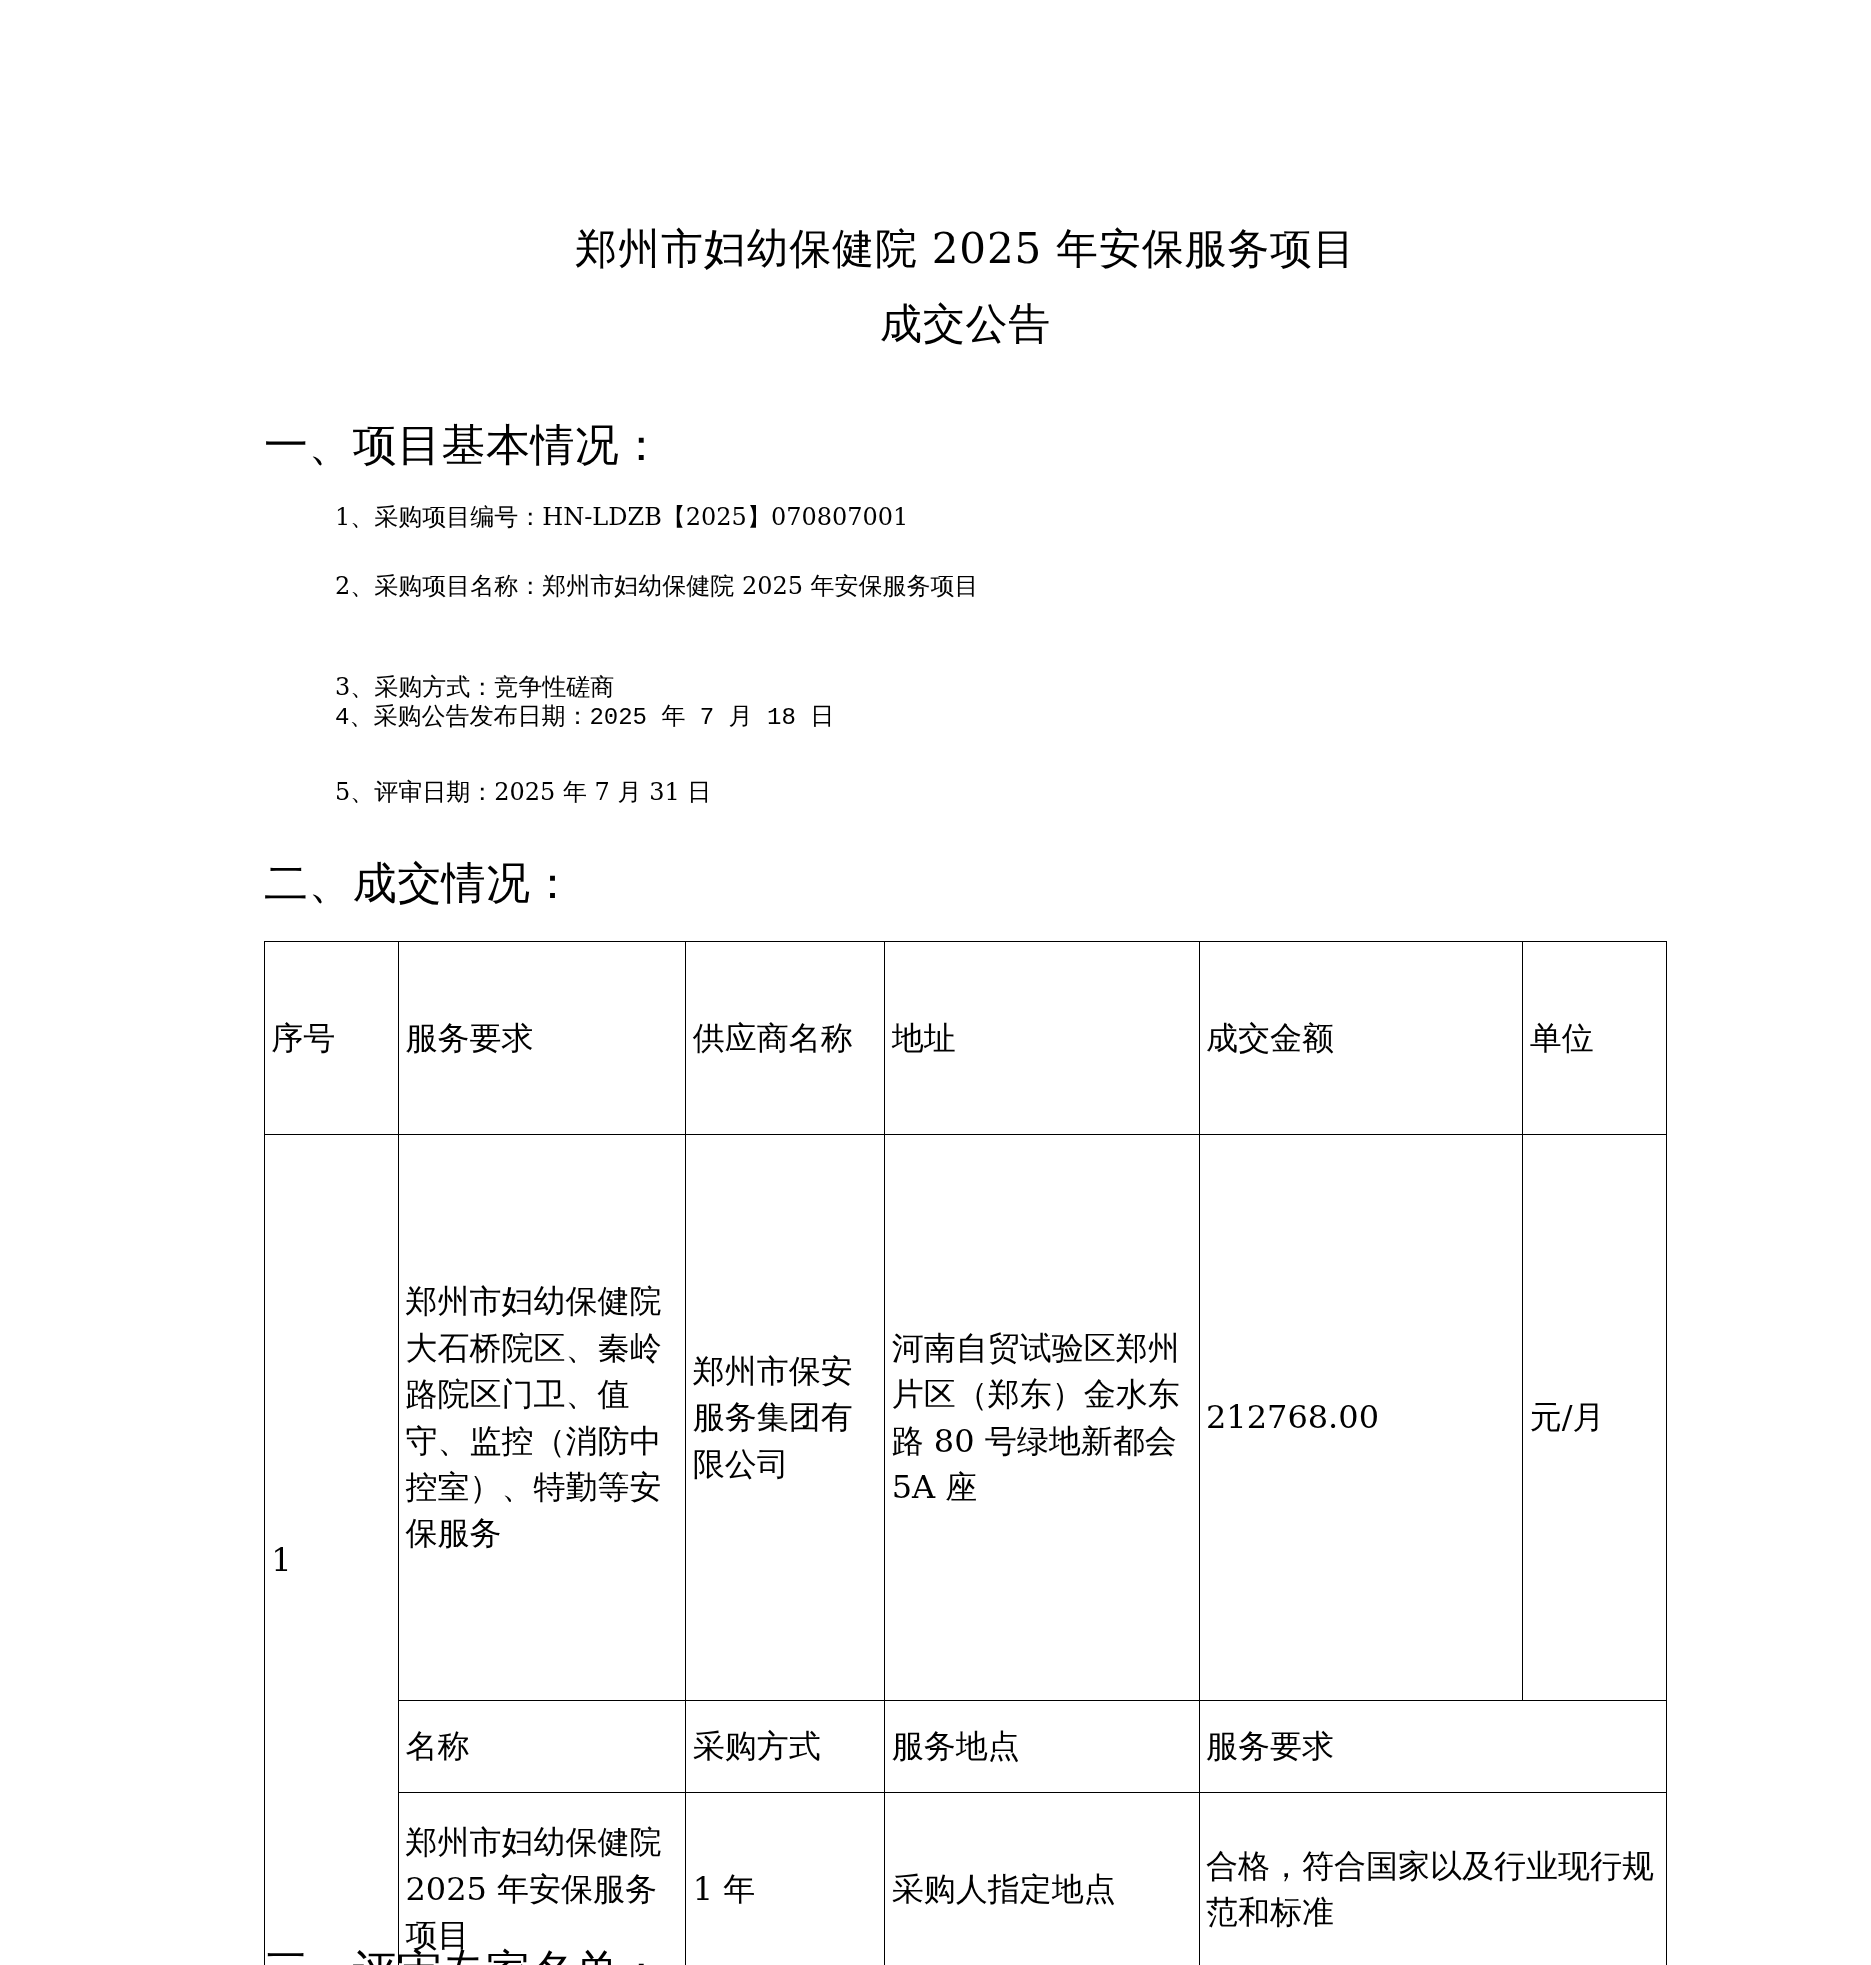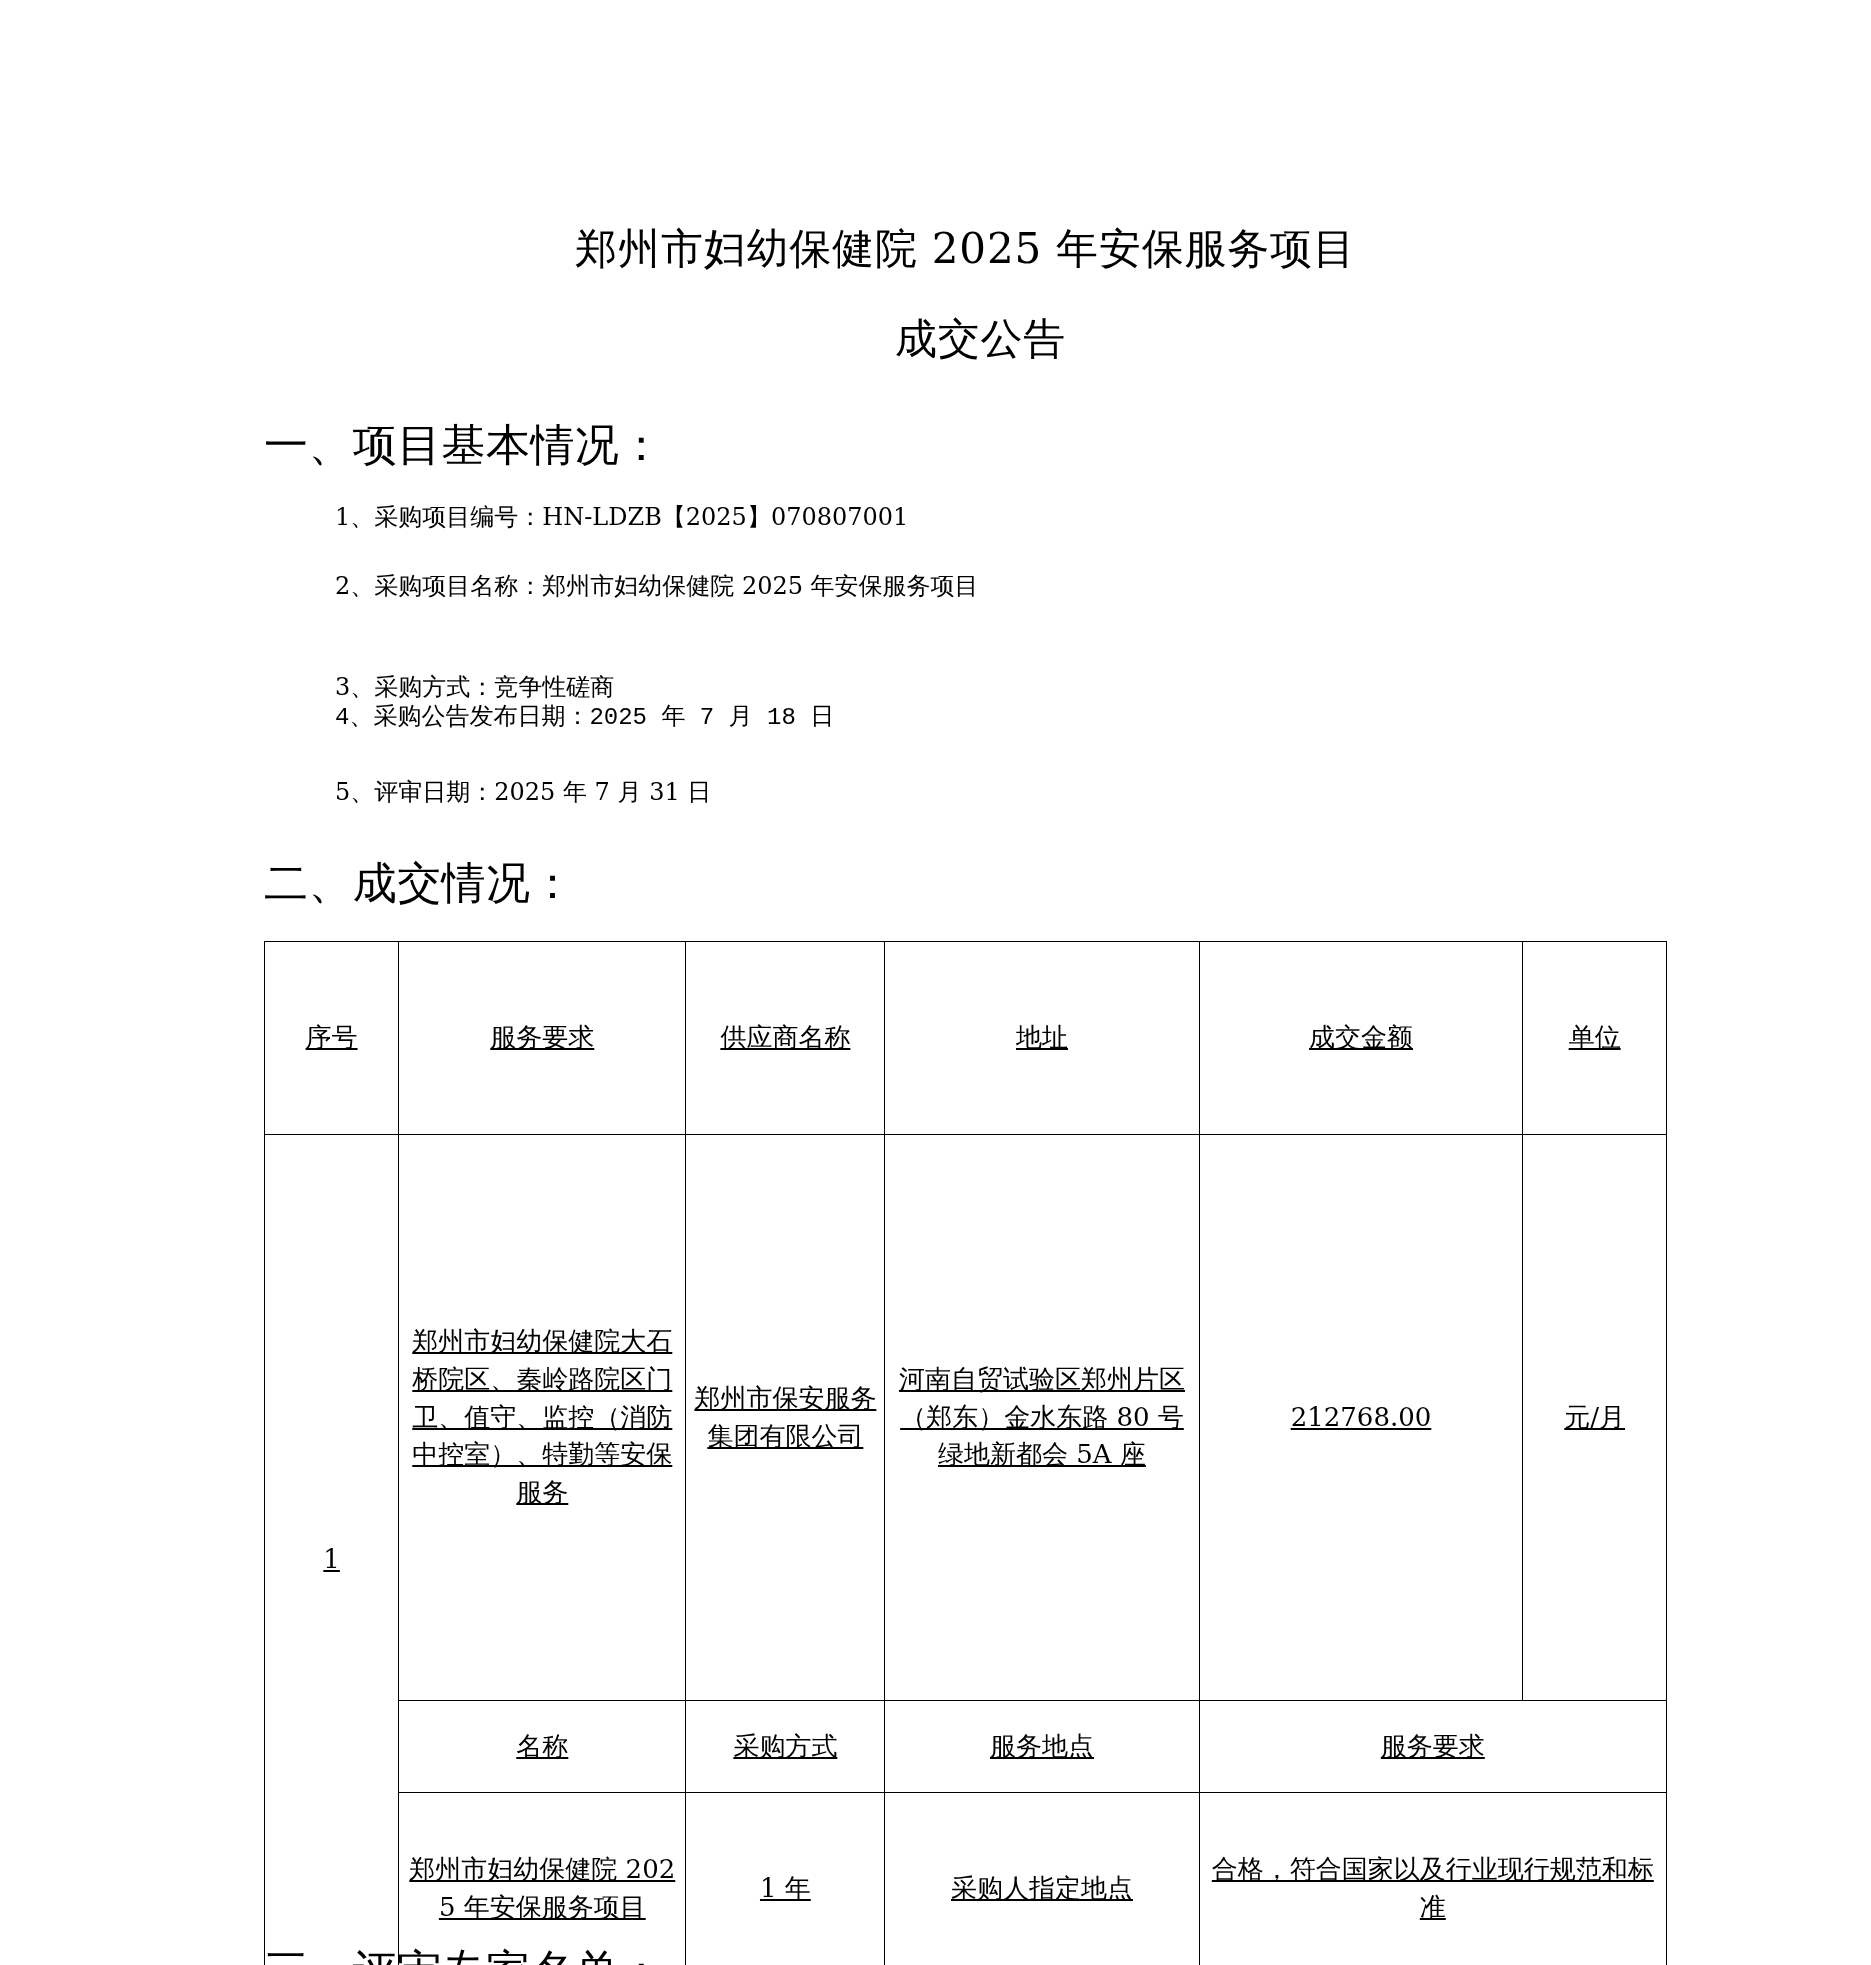--- a/index.html
+++ b/index.html
@@ -39,21 +39,21 @@
     top: 228px;
     left: 0;
     width: 1403px;
     font-weight: normal;
   }
   .doc-subtitle {
     font-size: 42px;
     line-height: 1.0;
     text-align: center;
     letter-spacing: 0.8px;
-    margin: 15px;
+    margin: 0;
     position: absolute;
     top: 303px;
     left: 0;
     width: 1403px;
     font-weight: normal;
   }
 
   
   .sec-head {
     position: absolute;
@@ -79,28 +79,27 @@
     top: 941px;
     width: 1403px;
   }
   table.result {
     border-collapse: collapse;
     width: 1403px;
     table-layout: fixed;
   }
   table.result td {
     border: 1.2px solid #000000;
-    font-size: 26px;
+    font-size: 32px;
     line-height: 1.45;
-    text-align: center;
+    text-align: left;
     vertical-align: middle;
     padding: 5.5px 6.3px;
     box-sizing: border-box;
     word-break: break-all;
-    text-decoration: underline;
   }
   .c-seq   { width: 114px; }
   .c-cont  { width: 244px; }
   .c-supp  { width: 169px; }
   .c-addr  { width: 267px; }
   .c-amt   { width: 275px; }
   .c-unit  { width: 122px; }
 
   .h-row td { height: 193px; }
   .main-row td { height: 566px; }

